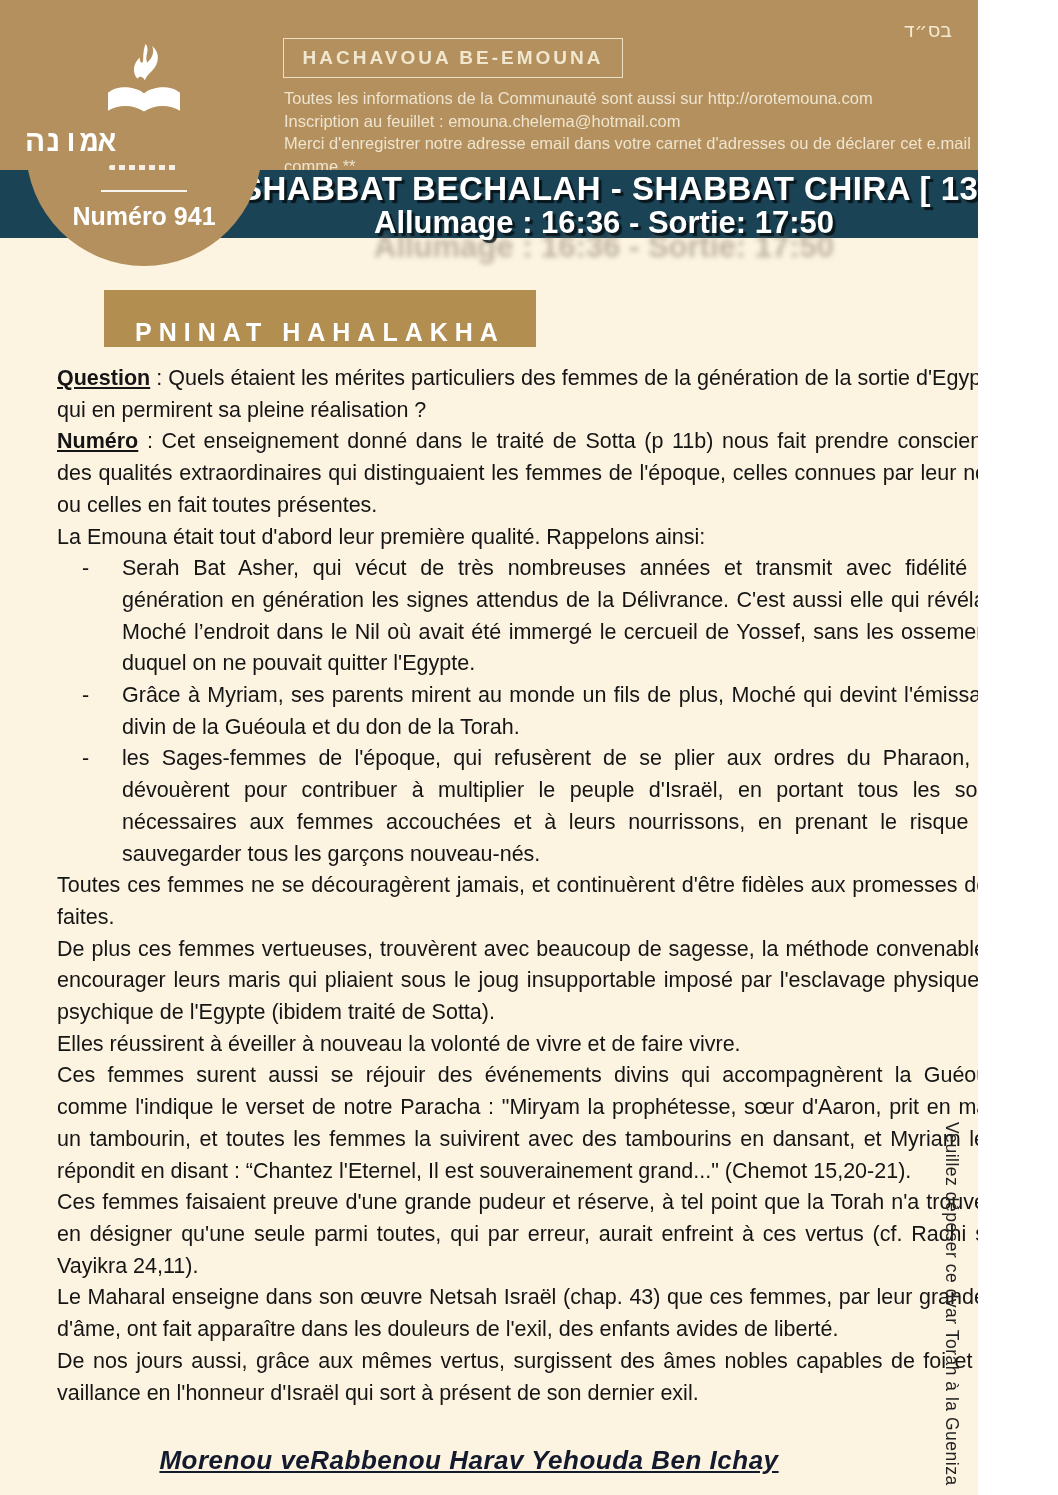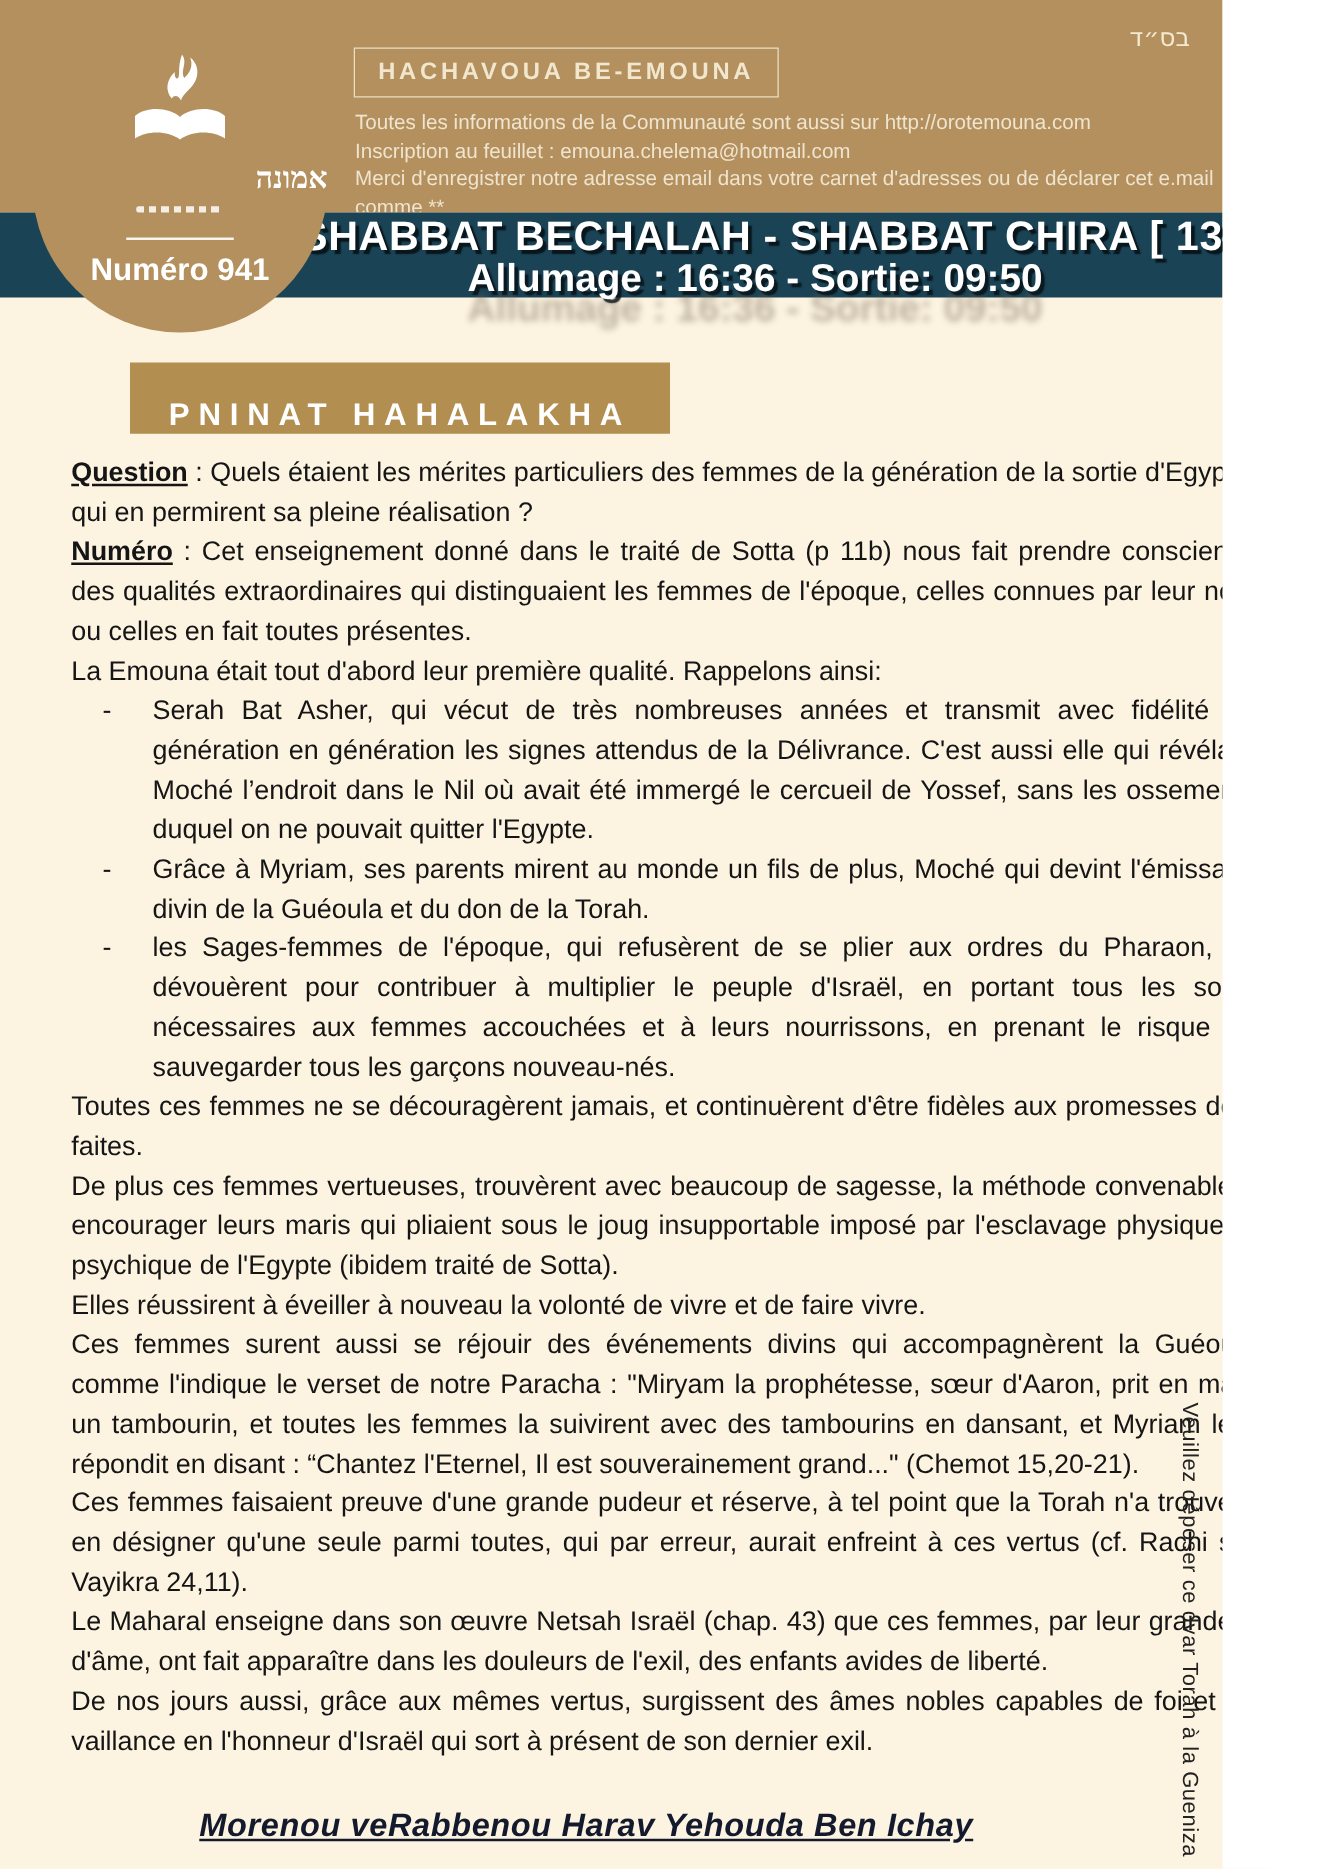--- a/index.html
+++ b/index.html
@@ -53,23 +53,23 @@
   .gold-circle{
     position:absolute;left:26px;top:30px;width:236px;height:236px;
     border-radius:50%;background:#b3905d;z-index:3;
   }
   .logo{
     position:absolute;left:50%;top:12px;transform:translateX(-50%);
     width:92px;height:90px;
   }
   .logo svg{width:100%;height:100%;fill:#ffffff;}
   .logo-hebrew{
-    position:absolute;left:0;right:0;top:98px;text-align:right;
-    color:#ffffff;font-weight:bold;font-size:24px;line-height:30px;
-    font-family:Liberation Serif, serif;
+    position:absolute;left:0;right:0;top:98px;text-align:left;
+    color:#ffffff;font-weight:bold;font-size:30px;line-height:30px;
+    font-family:Liberation Mono, monospace;
   }
   .logo-sub{
     position:absolute;left:50%;top:135px;transform:translateX(-50%);
     width:70px;height:5px;opacity:.85;
     background:repeating-linear-gradient(90deg,#fff 0 6px,transparent 6px 10px);
     border-radius:2px;
   }
   .circle-line{
     position:absolute;left:50%;top:160px;transform:translateX(-50%);
     width:86px;height:2px;background:rgba(255,255,255,0.9);
@@ -123,21 +123,21 @@
       <div>Toutes les informations de la Communauté sont aussi sur http://orotemouna.com</div>
       <div>Inscription au feuillet : emouna.chelema@hotmail.com</div>
       <div>Merci d'enregistrer notre adresse email dans votre carnet d'adresses ou de déclarer cet e.mail comme **</div>
       <div>expéditeur de confiance" - Non-spam – pour le recevoir régulièrement"</div>
     </div>
   </div>
 
   <div class="blue-banner">
     <div class="banner-content">
       <div class="banner-title">SHABBAT BECHALAH - SHABBAT CHIRA [ 13 SHVAT 5786 ]</div>
-      <div class="banner-times">Allumage : 16:36 -  Sortie: 09:50</div>
+      <div class="banner-times">Allumage : 16:36 -  Sortie: 17:50</div>
     </div>
   </div>
 
   <div class="gold-circle">
     <div class="logo">
       <svg viewBox="0 0 100 110" xmlns="http://www.w3.org/2000/svg">
         <path d="M52 2 C58 10 50 17 54 25 C60 20 63 13 60 5 C70 13 69 27 59 36 C55 40 52 43 51 47 C49 42 44 41 42 45 C35 37 37 26 45 19 C44 26 49 28 49 21 C49 13 50 7 52 2 Z"></path>
         <path d="M6 62 C18 52 40 54 50 63 C60 54 82 52 94 62 L94 84 C82 76 62 76 50 85 C38 76 18 76 6 84 Z"></path>
         <rect x="49" y="63" width="2" height="20"></rect>
       </svg>

